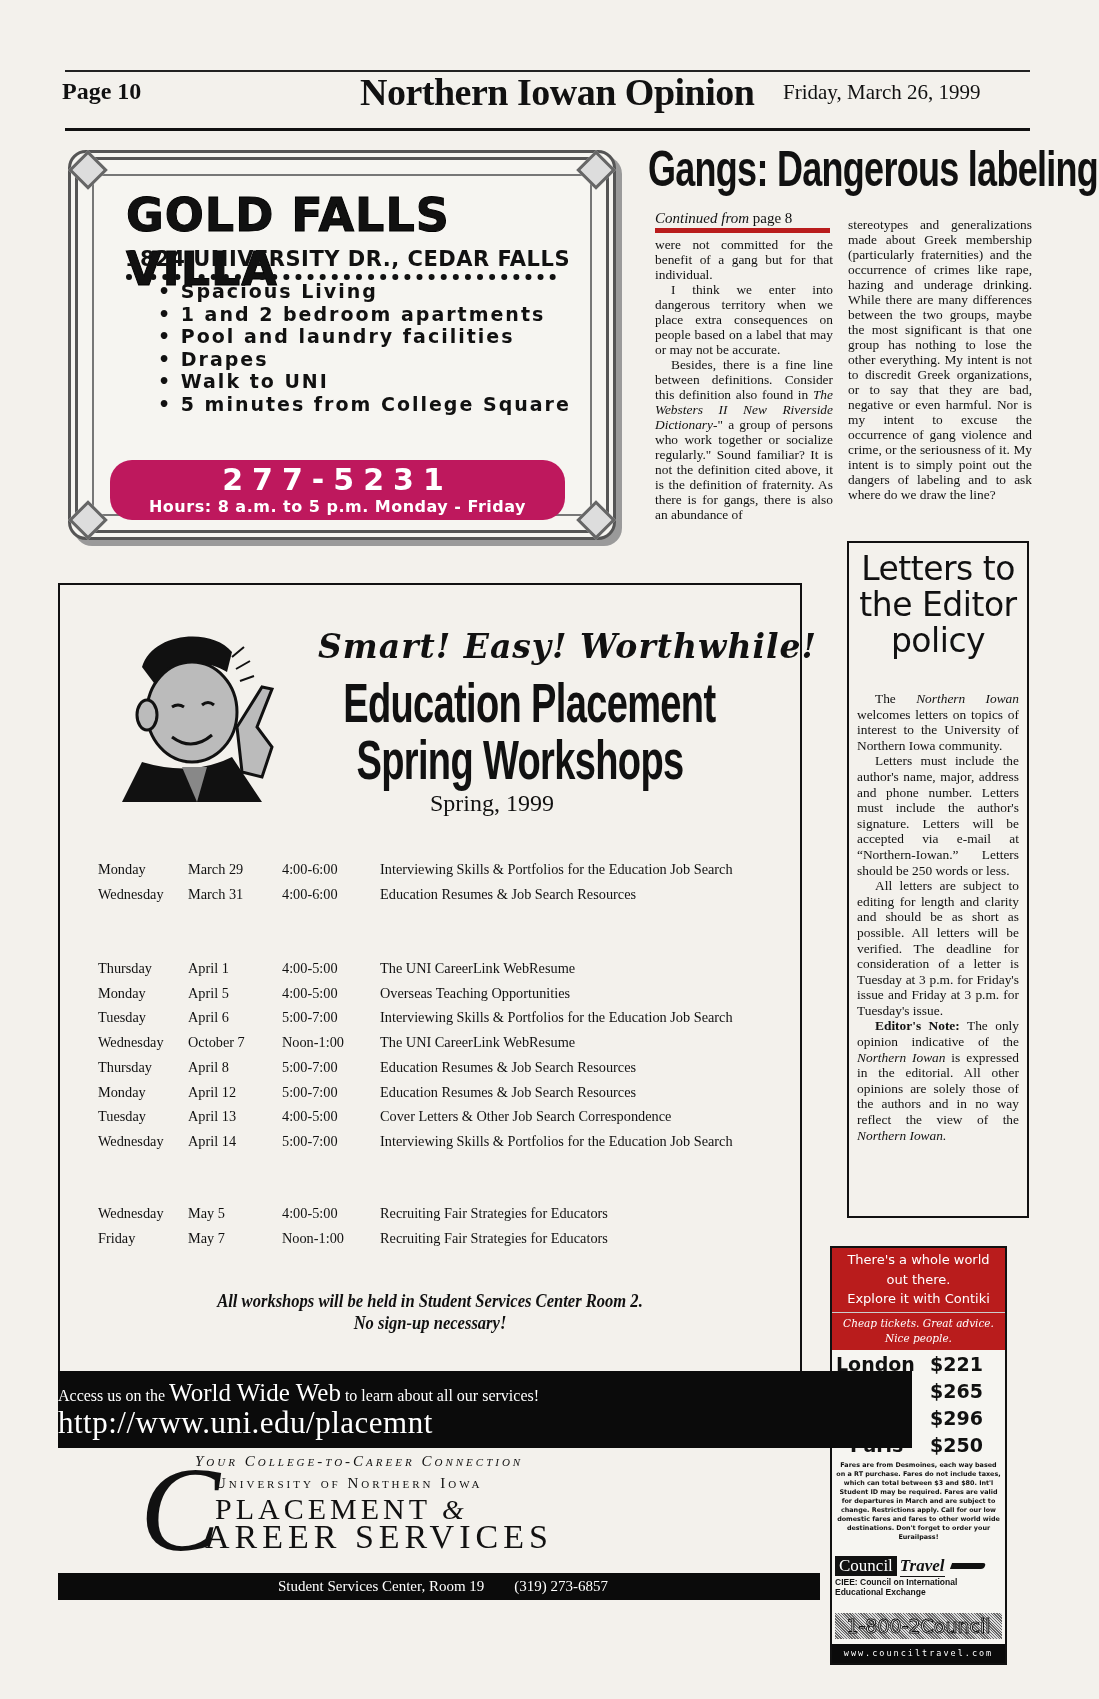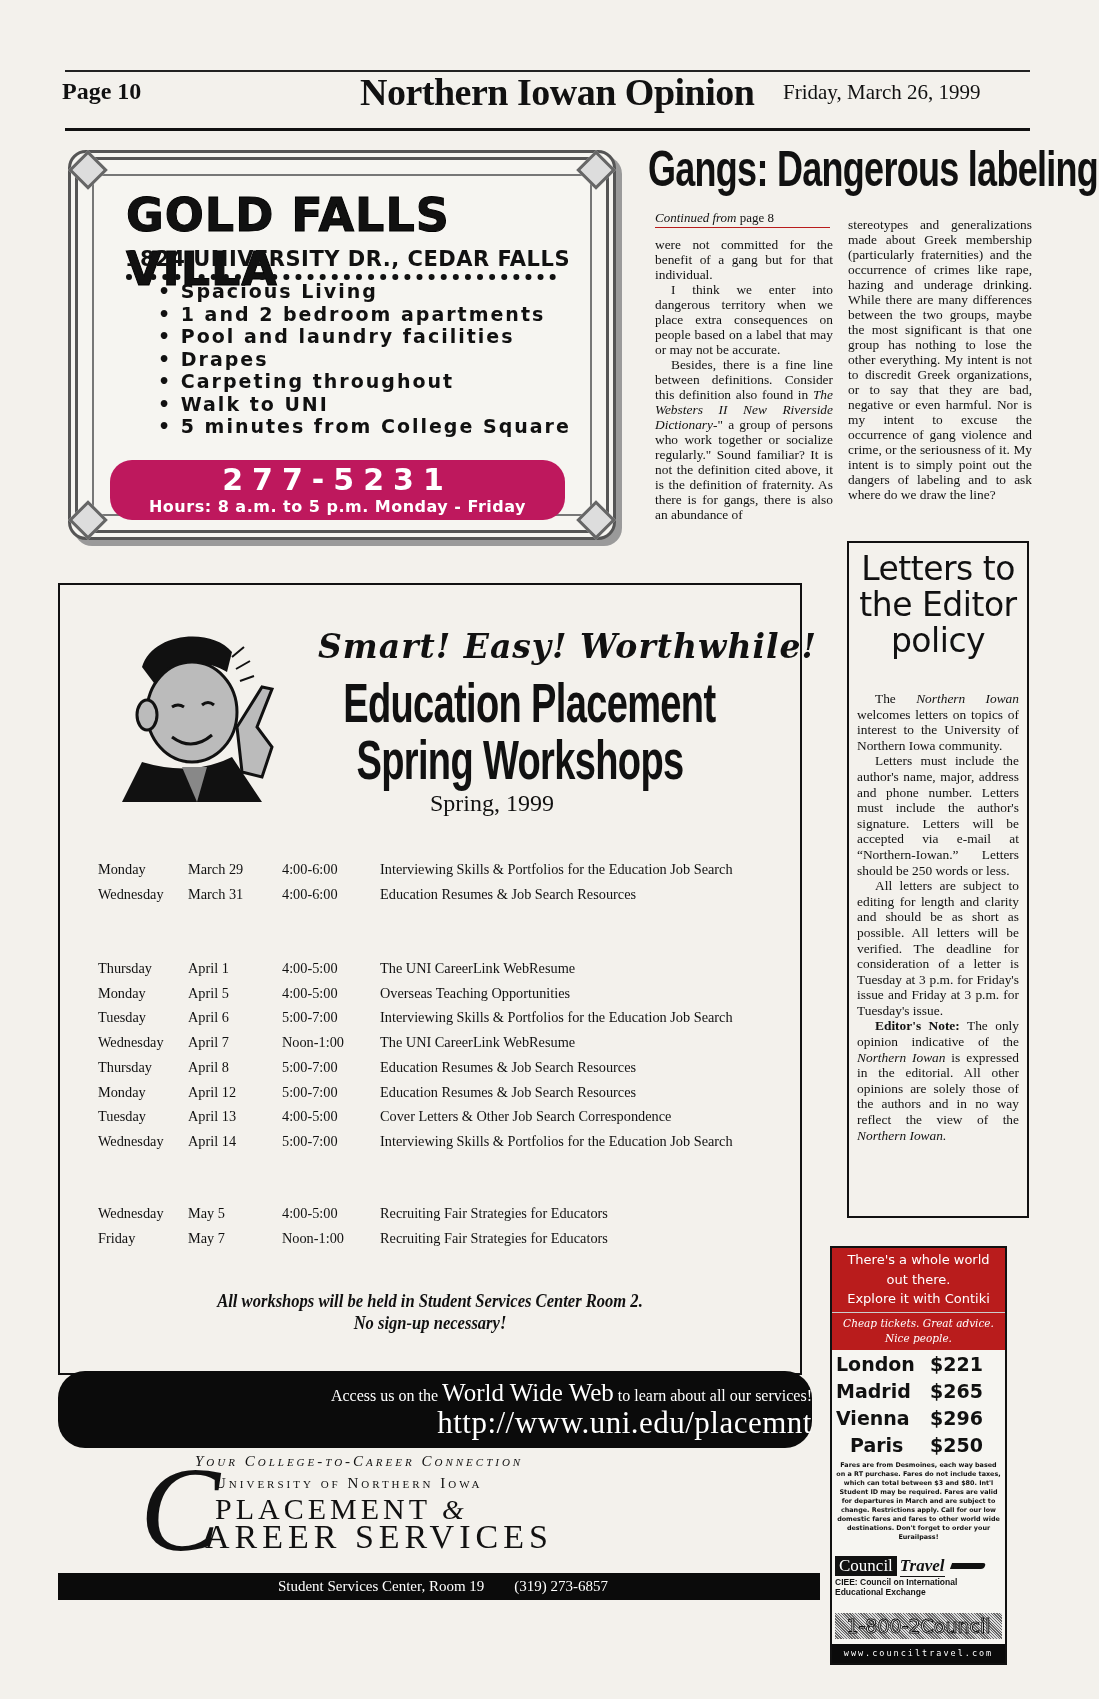--- a/index.html
+++ b/index.html
@@ -25,21 +25,21 @@
   .gf-dots { position:absolute; left:58px; top:124px; width:430px; border-top:6px dotted #111; }
   .gf-list { position:absolute; left:90px; top:130px; margin:0; padding:0; list-style:none; font-family:"DejaVu Sans", sans-serif; font-size:19px; letter-spacing:2px; line-height:22.5px; font-weight:600; }
   .gf-list li::before { content:"• "; }
   .gf-pill { position:absolute; left:42px; top:310px; width:455px; height:60px; background:#be185d; border-radius:22px; color:#fff; text-align:center; }
   .gf-phone { font-family:"DejaVu Sans", sans-serif; font-weight:bold; font-size:30px; letter-spacing:9px; line-height:34px; margin-top:3px; }
   .gf-hours { font-family:"DejaVu Sans", sans-serif; font-weight:bold; font-size:16px; letter-spacing:0.5px; }
   .gf-corner { position:absolute; width:22px; height:22px; border:3px solid #666; transform:rotate(45deg); background:#ddd; }
 
   
   .gangs-head { left:648px; top:140px; font-family:"Liberation Sans", sans-serif; font-weight:bold; font-size:50px; transform:scaleX(0.72); transform-origin:left top; letter-spacing:-1px; white-space:nowrap; }
-  .gangs-cont { left:655px; top:210px; font-size:13px; width:175px; border-bottom:1px solid #b91c1c; padding-bottom:1px; }
+  .gangs-cont { left:655px; top:210px; font-size:15px; width:175px; border-bottom:5px solid #b91c1c; padding-bottom:1px; }
   .gangs-cont i { font-style:italic; }
   .col { font-size:13.4px; line-height:15px; text-align:justify; }
   .col p { margin:0; text-indent:0; }
   .col p.ind { text-indent:16px; }
   .gcol1 { left:655px; top:237px; width:178px; }
   .gcol2 { left:848px; top:217px; width:184px; }
 
   
   .lp { left:847px; top:541px; width:178px; height:673px; border:2px solid #111; }
   .lp-title { position:absolute; left:0; top:8px; width:178px; text-align:center; font-family:"DejaVu Sans", sans-serif; font-size:33px; line-height:36px; letter-spacing:-0.5px; }
@@ -74,21 +74,21 @@
   .sched { position:absolute; left:38px; font-size:14.3px; line-height:24.7px; }
   .sched .r { display:flex; white-space:nowrap; }
   .sched .d { width:90px; }
   .sched .m { width:94px; }
   .sched .t { width:98px; }
   .s1 { top:272px; }
   .s2 { top:371px; }
   .s3 { top:616px; }
   .pl-note { position:absolute; left:0; top:705px; width:740px; text-align:center; font-style:italic; font-weight:bold; font-size:18px; line-height:22px; transform:scaleX(0.92); }
 
-  .web-bar { left:58px; top:1371px; width:754px; height:77px; background:#0b0b0b; color:#fff; text-align:right; font-family:"Liberation Serif", serif;border-radius:27px; }
+  .web-bar { left:58px; top:1371px; width:854px; height:77px; background:#0b0b0b; color:#fff; text-align:left; font-family:"Liberation Serif", serif; }
   .web-l1 { font-size:16px; padding-top:8px; }
   .web-l1 .big { font-size:25px; }
   .web-l2 { font-size:31px; letter-spacing:0.5px; margin-top:-2px; }
 
   .cc-tag { left:195px; top:1453px; font-style:italic; font-size:15px; letter-spacing:3px; font-variant:small-caps; white-space:nowrap; }
   .cc-uni { left:215px; top:1475px; font-size:15px; letter-spacing:3px; font-variant:small-caps; white-space:nowrap; }
   .cc-c { left:140px; top:1450px; font-family:"Liberation Serif", serif; font-style:italic; font-size:120px; line-height:120px; }
   .cc-place { left:215px; top:1492px; font-size:30px; letter-spacing:4px; }
   .cc-career { left:205px; top:1518px; font-size:34px; letter-spacing:5px; }
   .addr-bar { left:58px; top:1573px; width:754px; height:27px; background:#0b0b0b; color:#fff; text-align:center; font-size:15px; line-height:27px;padding-left:8px; }
@@ -112,21 +112,20 @@
   <div class="gf-corner" style="left:6px;bottom:6px"></div>
   <div class="gf-corner" style="right:6px;bottom:6px"></div>
   <div class="gf-title">GOLD FALLS VILLA</div>
   <div class="gf-addr">1824 UNIVERSITY DR., CEDAR FALLS</div>
   <div class="gf-dots"></div>
   <ul class="gf-list">
     <li>Spacious Living</li>
     <li>1 and 2 bedroom apartments</li>
     <li>Pool and laundry facilities</li>
     <li>Drapes</li>
-    <li>Carpeting throughout</li>
     <li>Walk to UNI</li>
     <li>5 minutes from College Square</li>
   </ul>
   <div class="gf-pill">
     <div class="gf-phone">277-5231</div>
     <div class="gf-hours">Hours: 8 a.m. to 5 p.m. Monday - Friday</div>
   </div>
 </div>
 
 <div class="abs gangs-head">Gangs: Dangerous labeling</div>
@@ -245,21 +244,21 @@
         <span>Overseas Teaching Opportunities</span>
       </div>
     <div class="r">
         <span class="d">Tuesday</span>
         <span class="m">April 6</span>
         <span class="t">5:00-7:00</span>
         <span>Interviewing Skills &amp; Portfolios for the Education Job Search</span>
       </div>
     <div class="r">
         <span class="d">Wednesday</span>
-        <span class="m">April 7</span>
+        <span class="m">October 7</span>
         <span class="t">Noon-1:00</span>
         <span>The UNI CareerLink WebResume</span>
       </div>
     <div class="r">
         <span class="d">Thursday</span>
         <span class="m">April 8</span>
         <span class="t">5:00-7:00</span>
         <span>Education Resumes &amp; Job Search Resources</span>
       </div>
     <div class="r">

